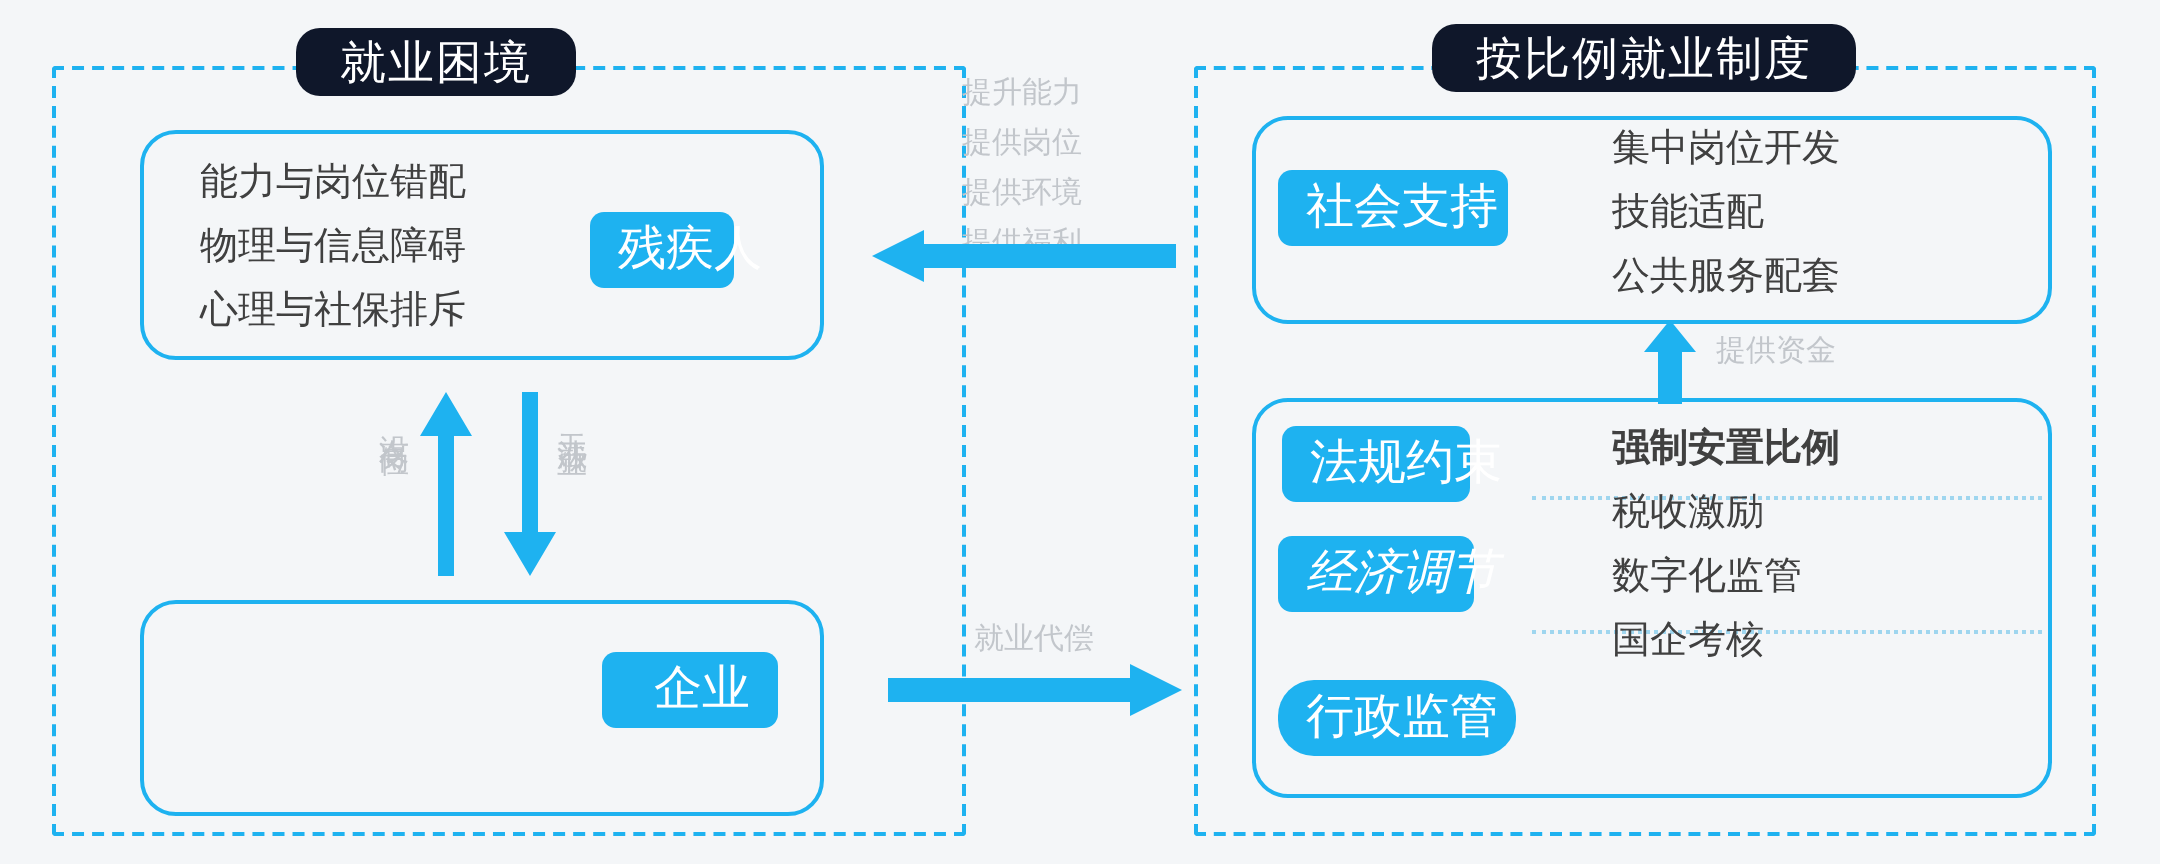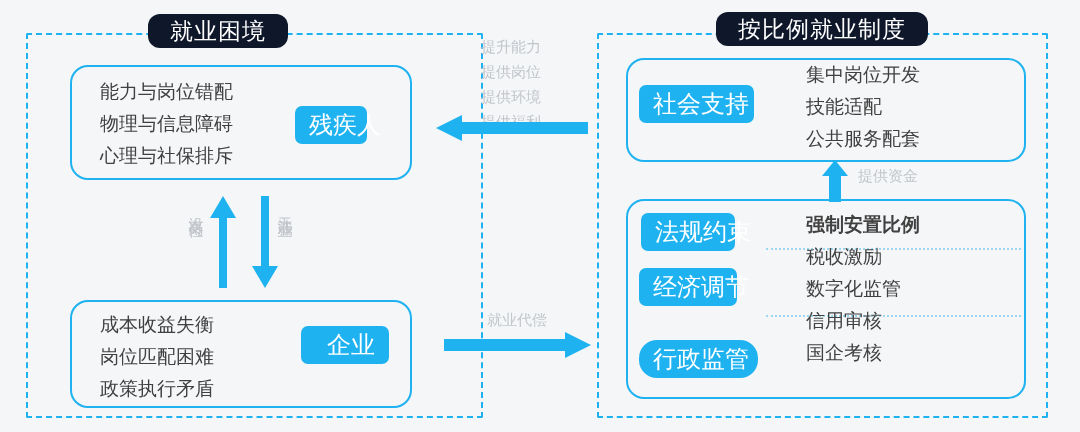--- a/index.html
+++ b/index.html
@@ -65,21 +65,21 @@
     text-align:right;
     white-space:nowrap;
     padding:9px 14px;
     box-sizing:border-box;
     z-index:8;
   }
   #tag-disabled{left:295px;top:106px;width:72px;}
   #tag-enterprise{left:301px;top:326px;width:88px;}
   #tag-social{left:639px;top:85px;width:115px;}
   #tag-law{left:641px;top:213px;width:94px;}
-  #tag-econ{left:639px;top:268px;width:98px;}
+  #tag-econ{left:639px;top:268px;width:98px;font-style:italic;}
   #tag-admin{left:639px;top:340px;width:119px;border-radius:18px;}
 
   
   .lines{position:absolute;z-index:7;}
   .lines .ln{
     font-size:19px;
     line-height:32px;
     color:#404040;
     white-space:nowrap;
   }
@@ -140,41 +140,35 @@
 
   <div class="card" id="card-disabled"></div>
   <div class="lines" id="lines-disabled">
     <div class="ln">能力与岗位错配</div>
     <div class="ln">物理与信息障碍</div>
     <div class="ln">心理与社保排斥</div>
   </div>
   <div class="tag" id="tag-disabled">残疾人</div>
 
   <div class="card" id="card-enterprise"></div>
-  <div class="lines" id="lines-enterprise">
-    <div class="ln">成本收益失衡</div>
-    <div class="ln">岗位匹配困难</div>
-    <div class="ln">政策执行矛盾</div>
-  </div>
   <div class="tag" id="tag-enterprise">企业</div>
 
   <div class="card" id="card-social"></div>
   <div class="lines" id="lines-social">
     <div class="ln">集中岗位开发</div>
     <div class="ln">技能适配</div>
     <div class="ln">公共服务配套</div>
   </div>
   <div class="tag" id="tag-social">社会支持</div>
 
   <div class="card" id="card-policy"></div>
   <div class="lines" id="lines-policy">
     <div class="ln bold">强制安置比例</div>
     <div class="ln">税收激励</div>
     <div class="ln">数字化监管</div>
-    <div class="ln">信用审核</div>
     <div class="ln">国企考核</div>
   </div>
   <div class="dotsep" id="dotsep-1"></div>
   <div class="dotsep" id="dotsep-2"></div>
   <div class="tag" id="tag-law">法规约束</div>
   <div class="tag" id="tag-econ">经济调节</div>
   <div class="tag" id="tag-admin">行政监管</div>
 
   <div class="glabel" id="glabel-top">
     <div>提升能力</div>

